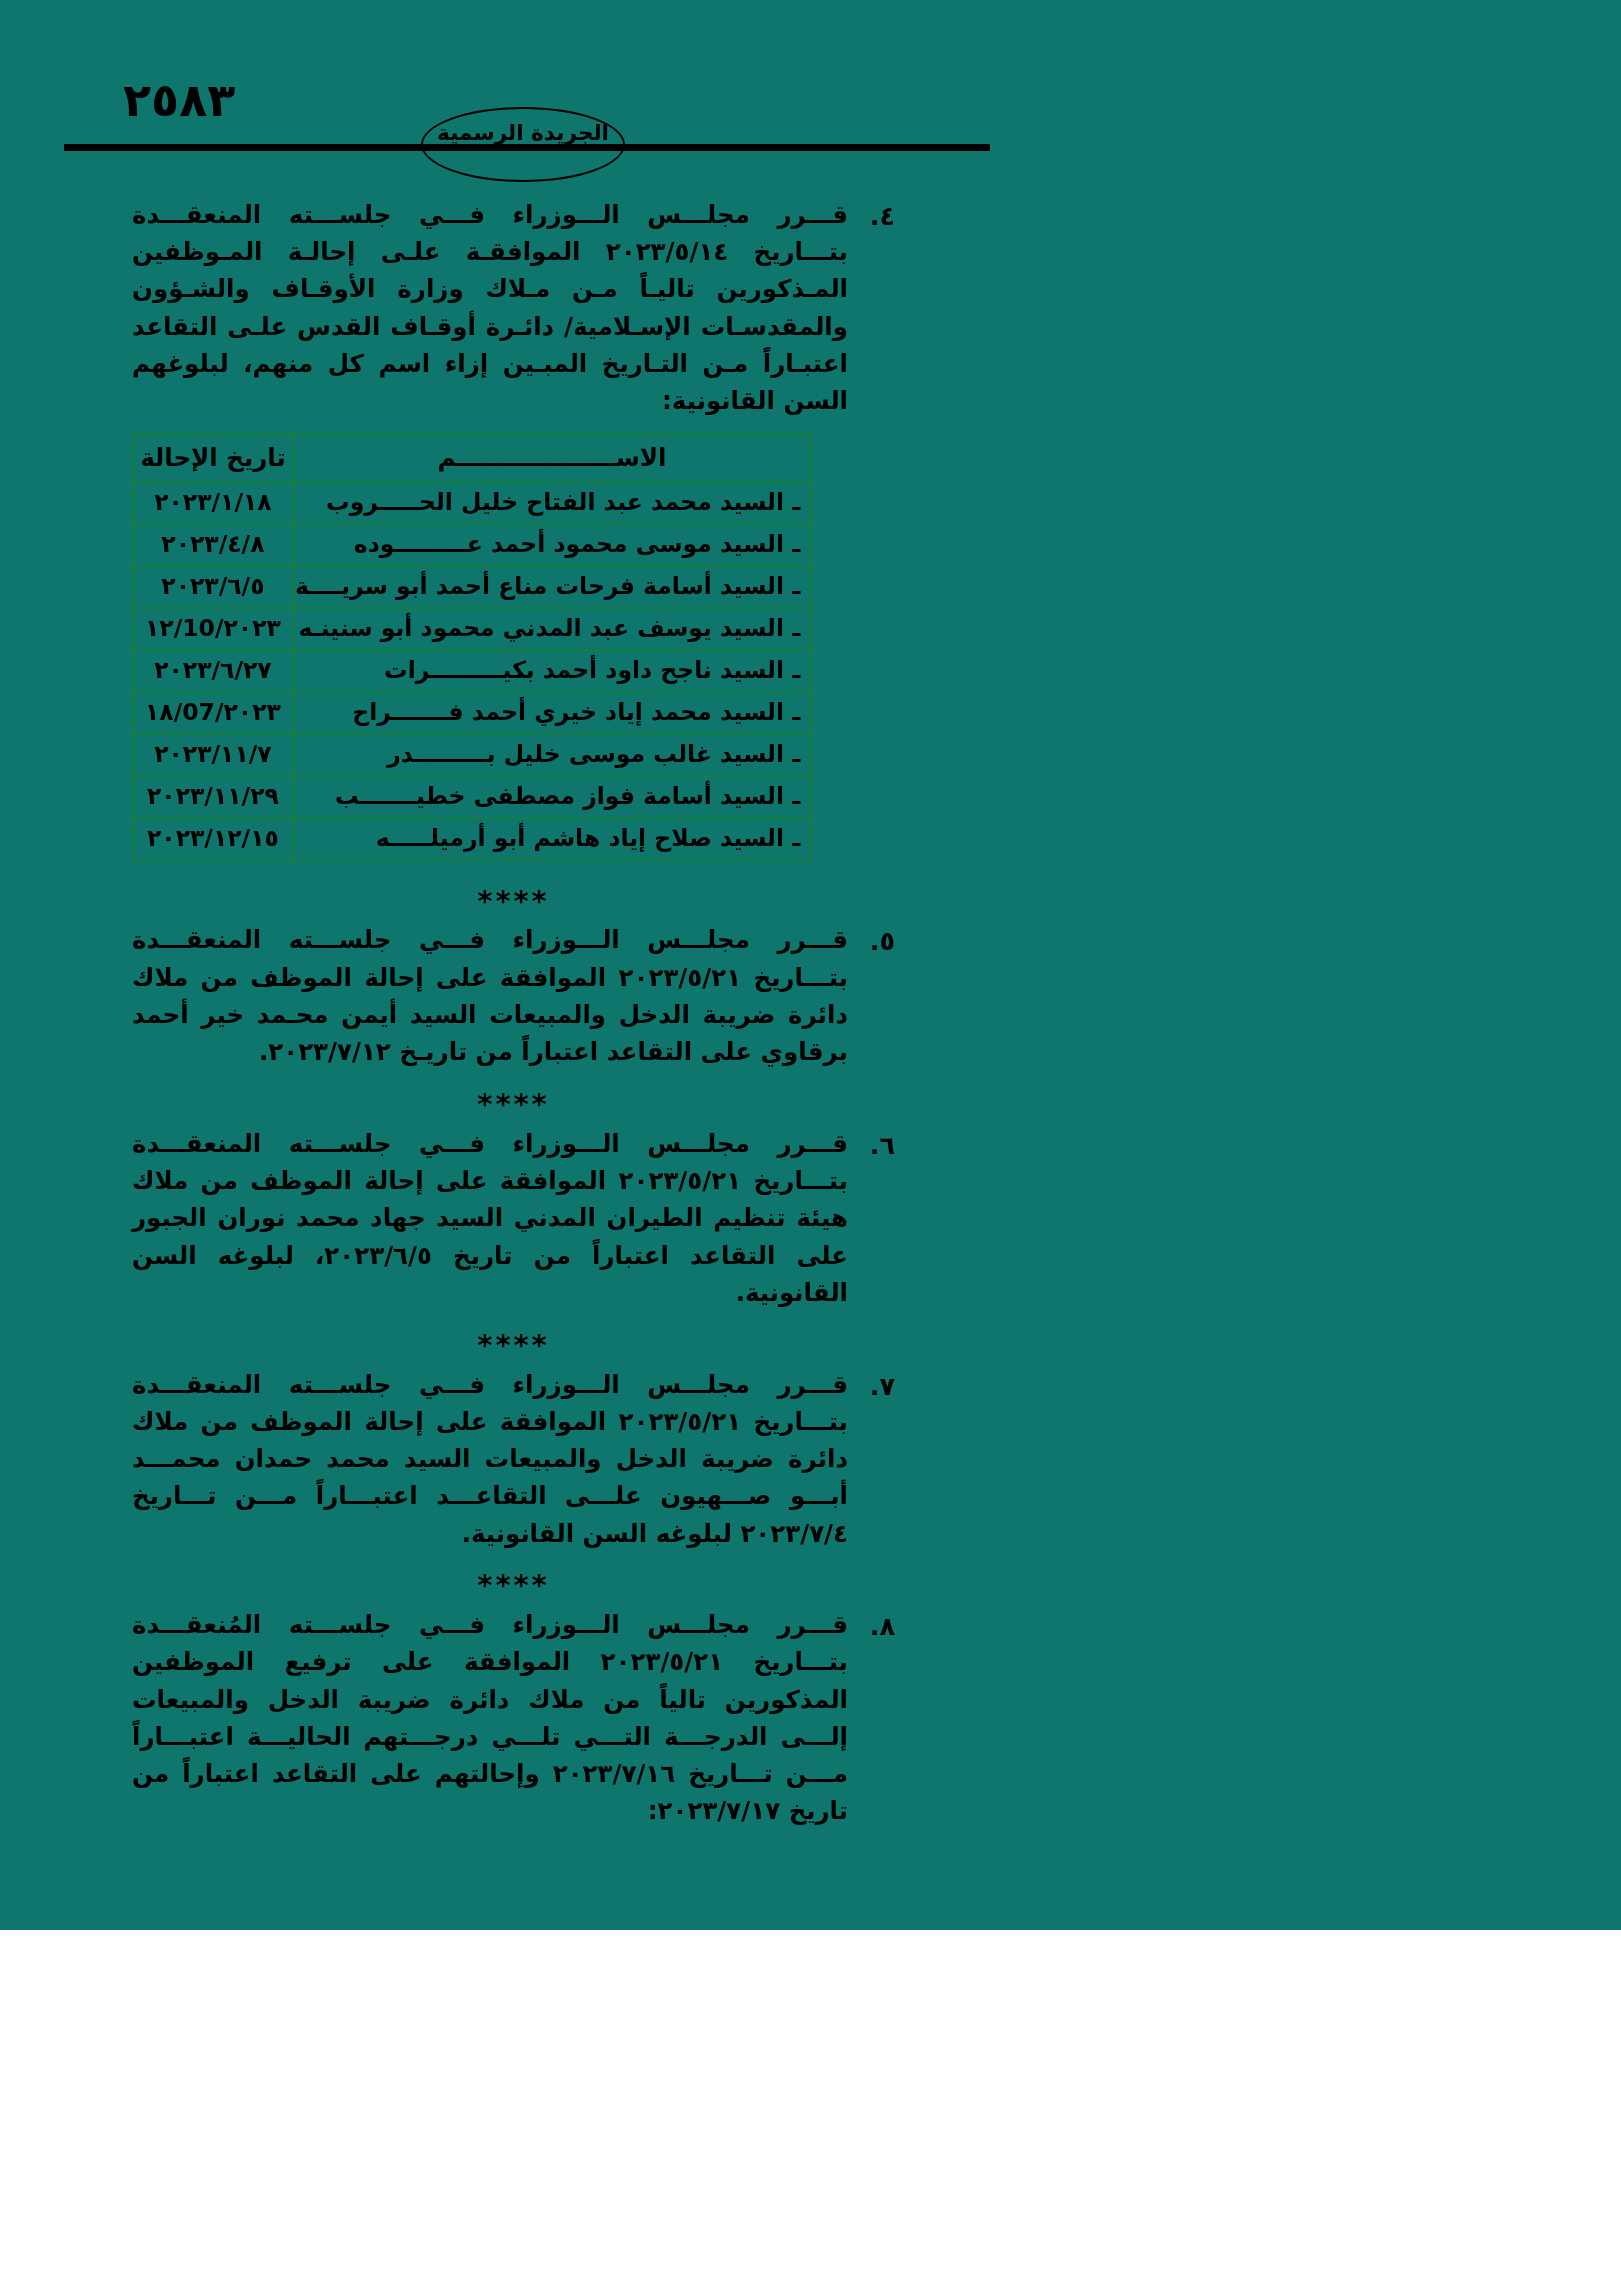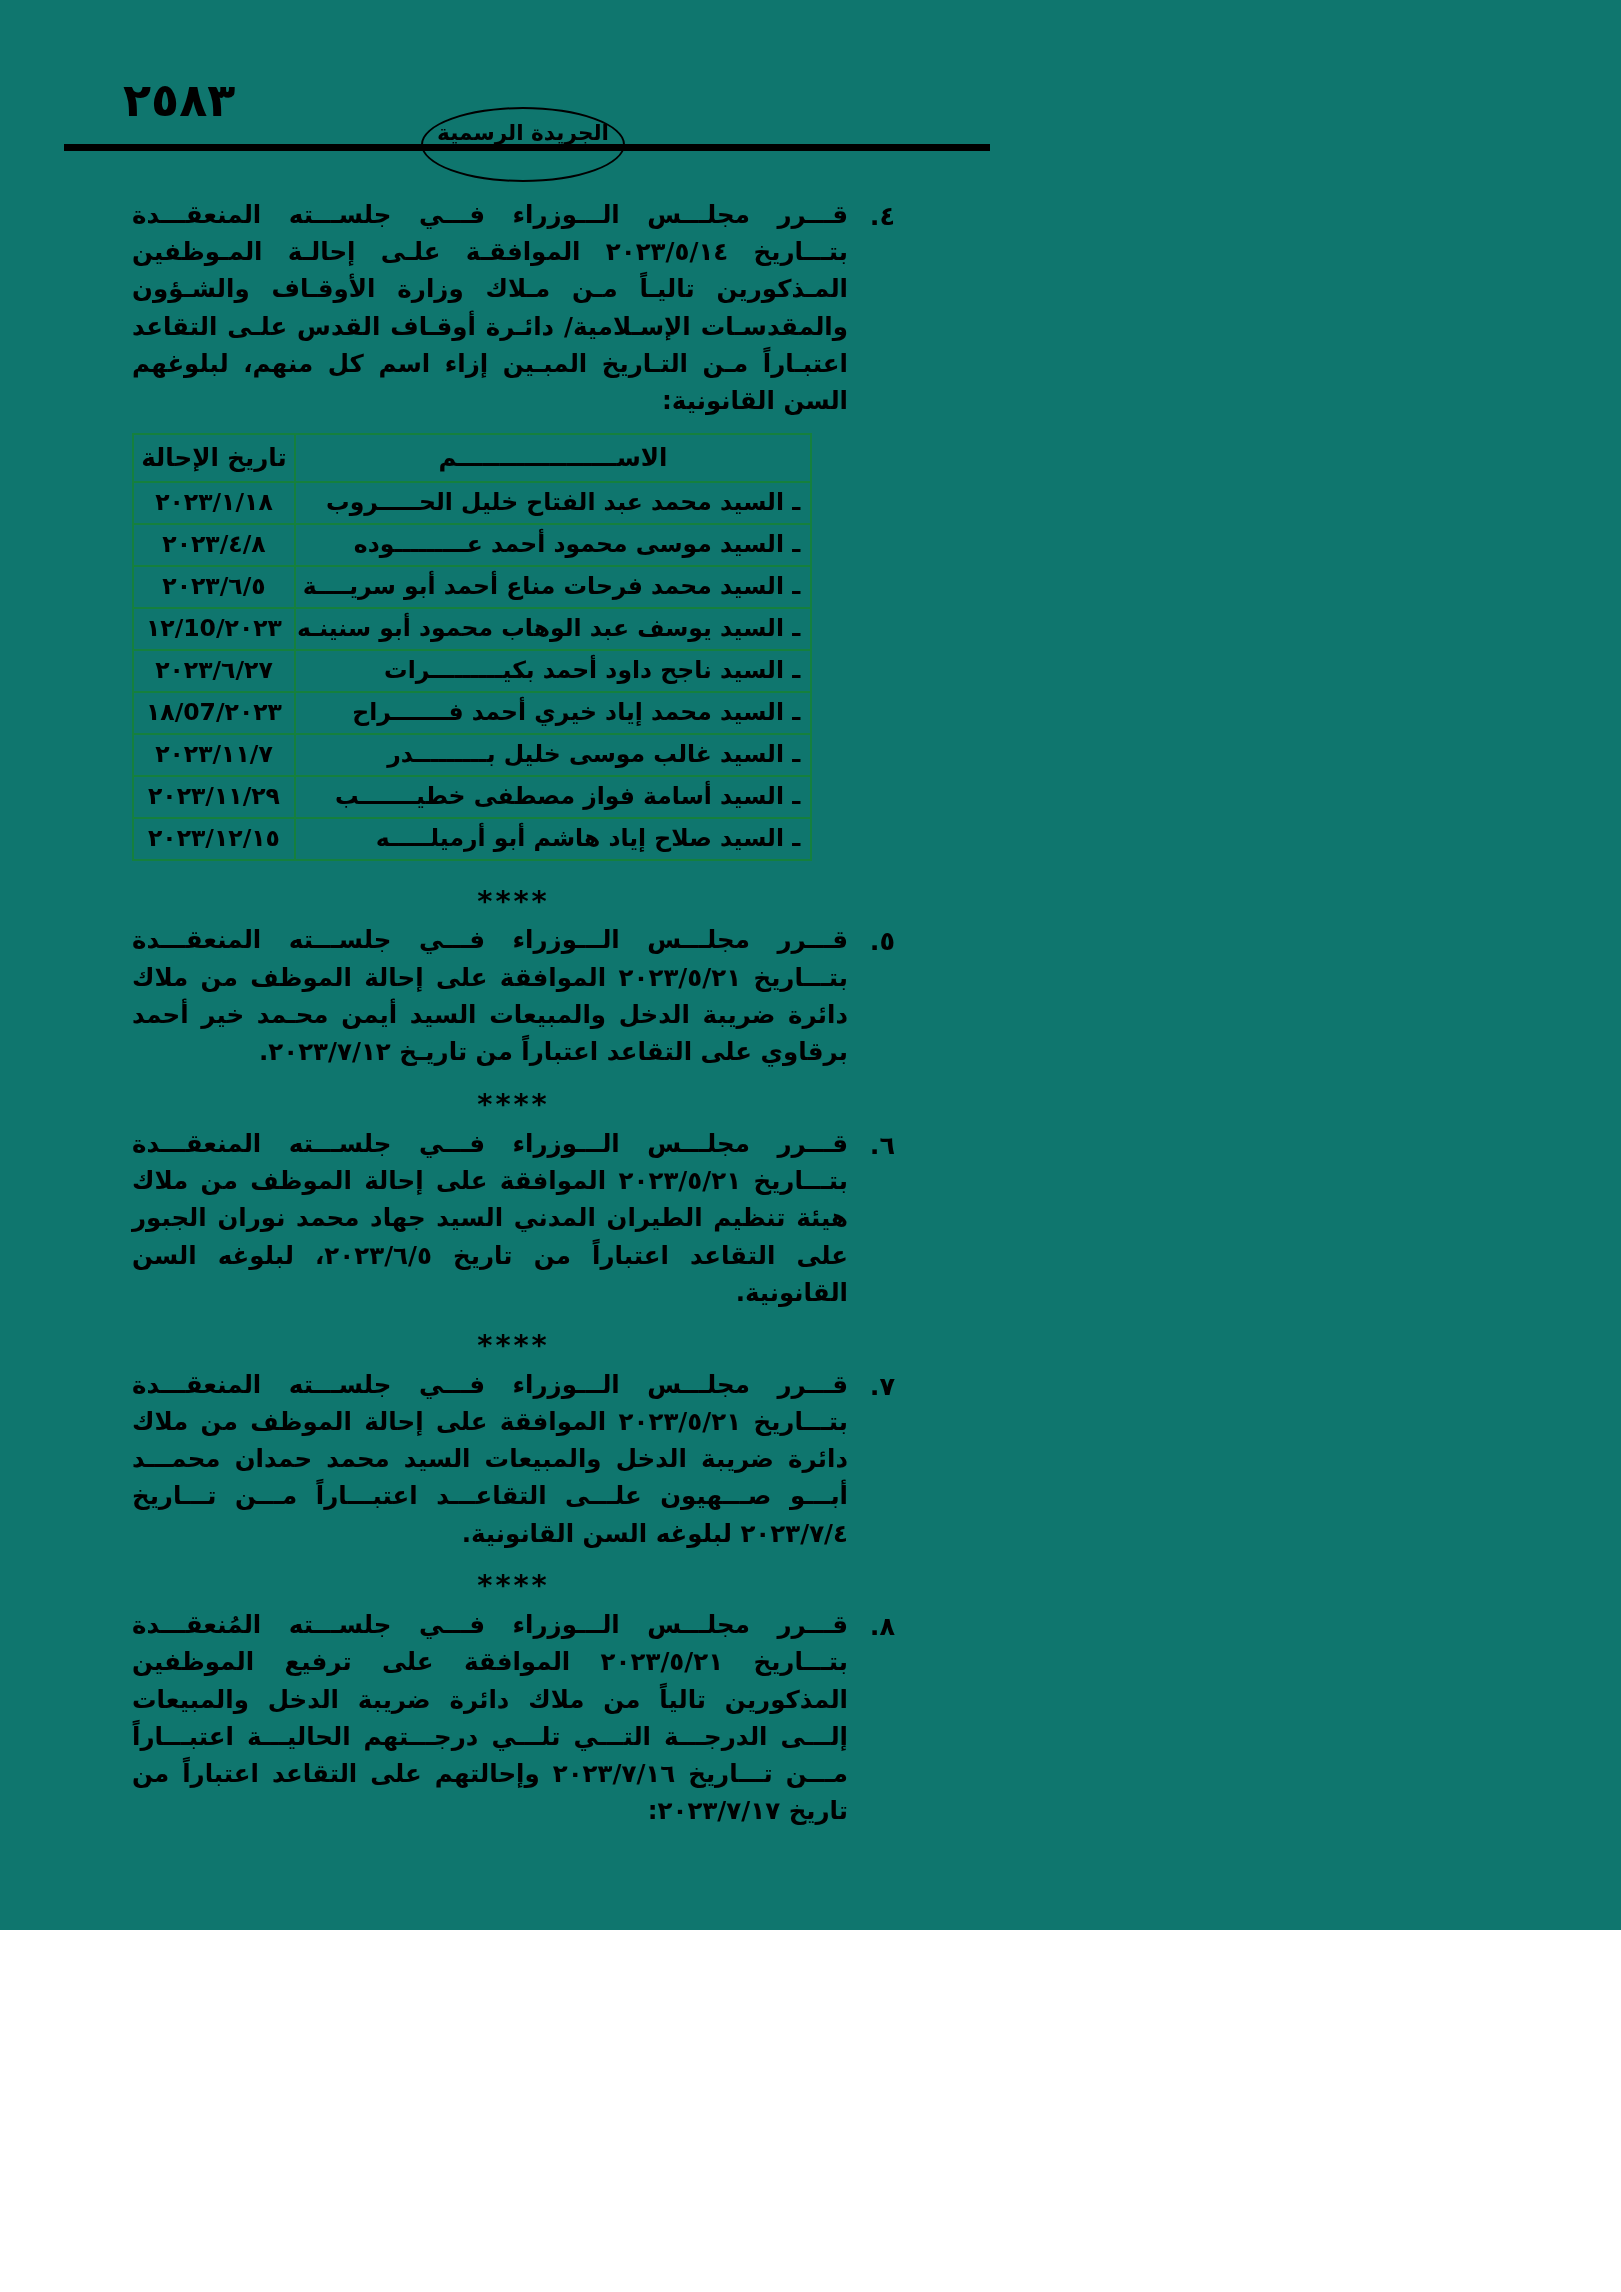--- a/index.html
+++ b/index.html
@@ -132,25 +132,25 @@
       <tbody>
         <tr>
           <td class="cell-name">ـ السيد محمد عبد الفتاح خليل الحـــــروب</td>
           <td class="cell-date">٢٠٢٣/١/١٨</td>
         </tr>
         <tr>
           <td class="cell-name">ـ السيد موسى محمود أحمد عـــــــــوده</td>
           <td class="cell-date">٢٠٢٣/٤/٨</td>
         </tr>
         <tr>
-          <td class="cell-name">ـ السيد محمد فرحات مناع أحمد أبو سريــــة</td>
+          <td class="cell-name">ـ السيد أسامة فرحات مناع أحمد أبو سريــــة</td>
           <td class="cell-date">٢٠٢٣/٦/٥</td>
         </tr>
         <tr>
-          <td class="cell-name">ـ السيد يوسف عبد الوهاب محمود أبو سنينـه</td>
+          <td class="cell-name">ـ السيد يوسف عبد المدني محمود أبو سنينـه</td>
           <td class="cell-date">٢٠٢٣/10/١٢</td>
         </tr>
         <tr>
           <td class="cell-name">ـ السيد ناجح داود أحمد بكيـــــــــرات</td>
           <td class="cell-date">٢٠٢٣/٦/٢٧</td>
         </tr>
         <tr>
           <td class="cell-name">ـ السيد محمد إياد خيري أحمد فـــــــراح</td>
           <td class="cell-date">٢٠٢٣/07/١٨</td>
         </tr>

